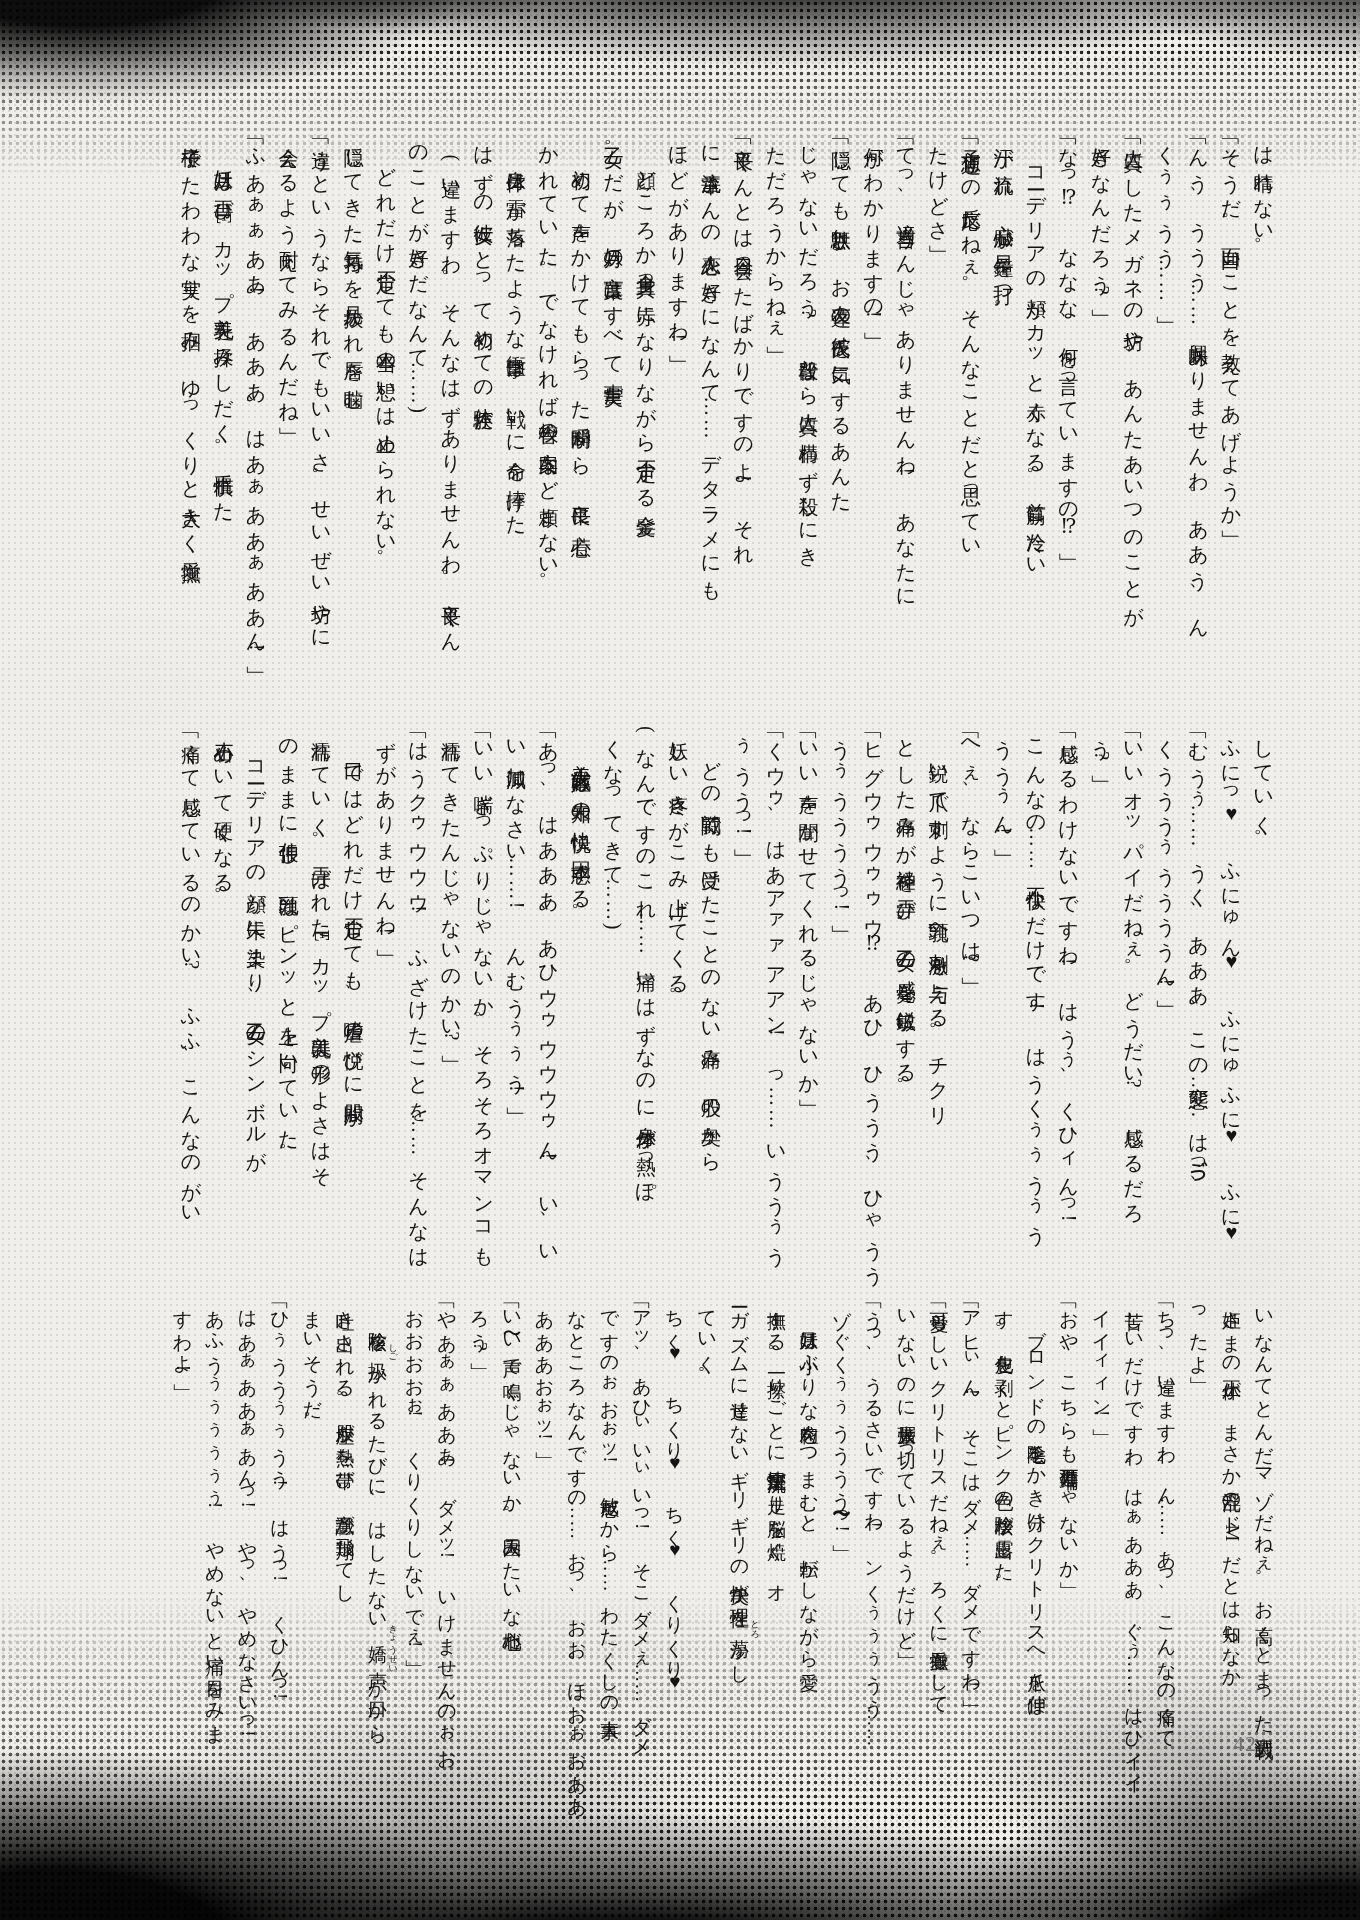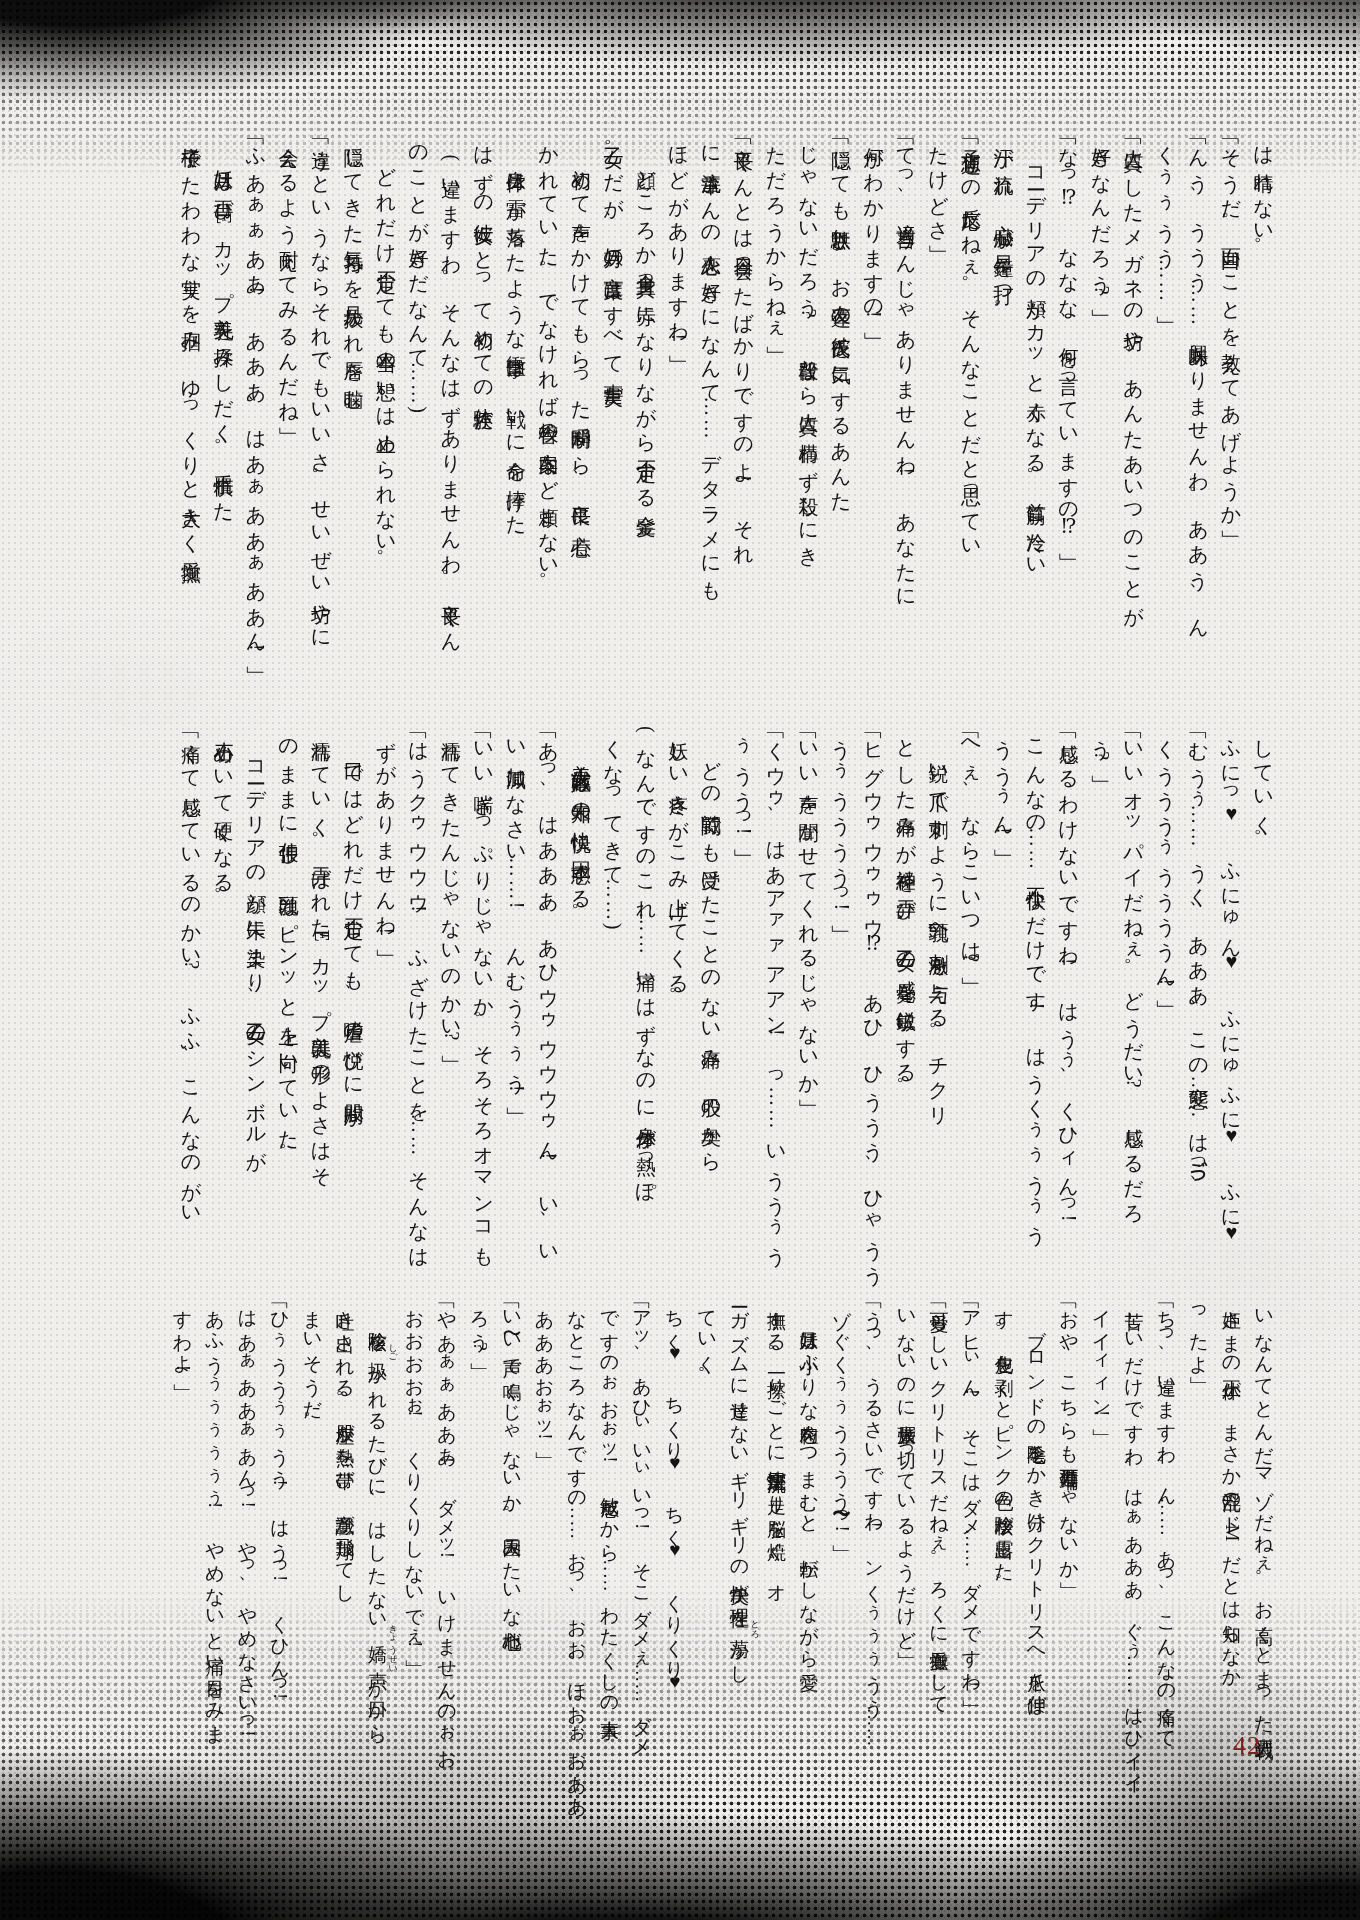--- a/index.html
+++ b/index.html
@@ -55,21 +55,21 @@
     font-size:20px;
     letter-spacing:2.4px;
   }
   .band .col{line-height:32.5px;margin:0;white-space:pre;}
   #band1{top:132px;height:548px;}
   #band2{top:726px;height:552px;}
   #band3{top:1297px;height:478px;font-size:19px;letter-spacing:0.9px;}
   ruby rt{font-size:9px;letter-spacing:0;color:#141414;}
   .page-number{
     position:absolute;left:1233px;top:1731px;
-    font-size:26px;color:#7f1d1d;letter-spacing:1px;
+    font-size:22px;color:#737373;letter-spacing:1px;
   }
 </style>
 </head>
 <body>
 
 <div class="paper-texture"></div>
 <div class="halftone-top"></div>
 <div class="halftone-bottom"></div>
 
 <section id="band1" class="band">

